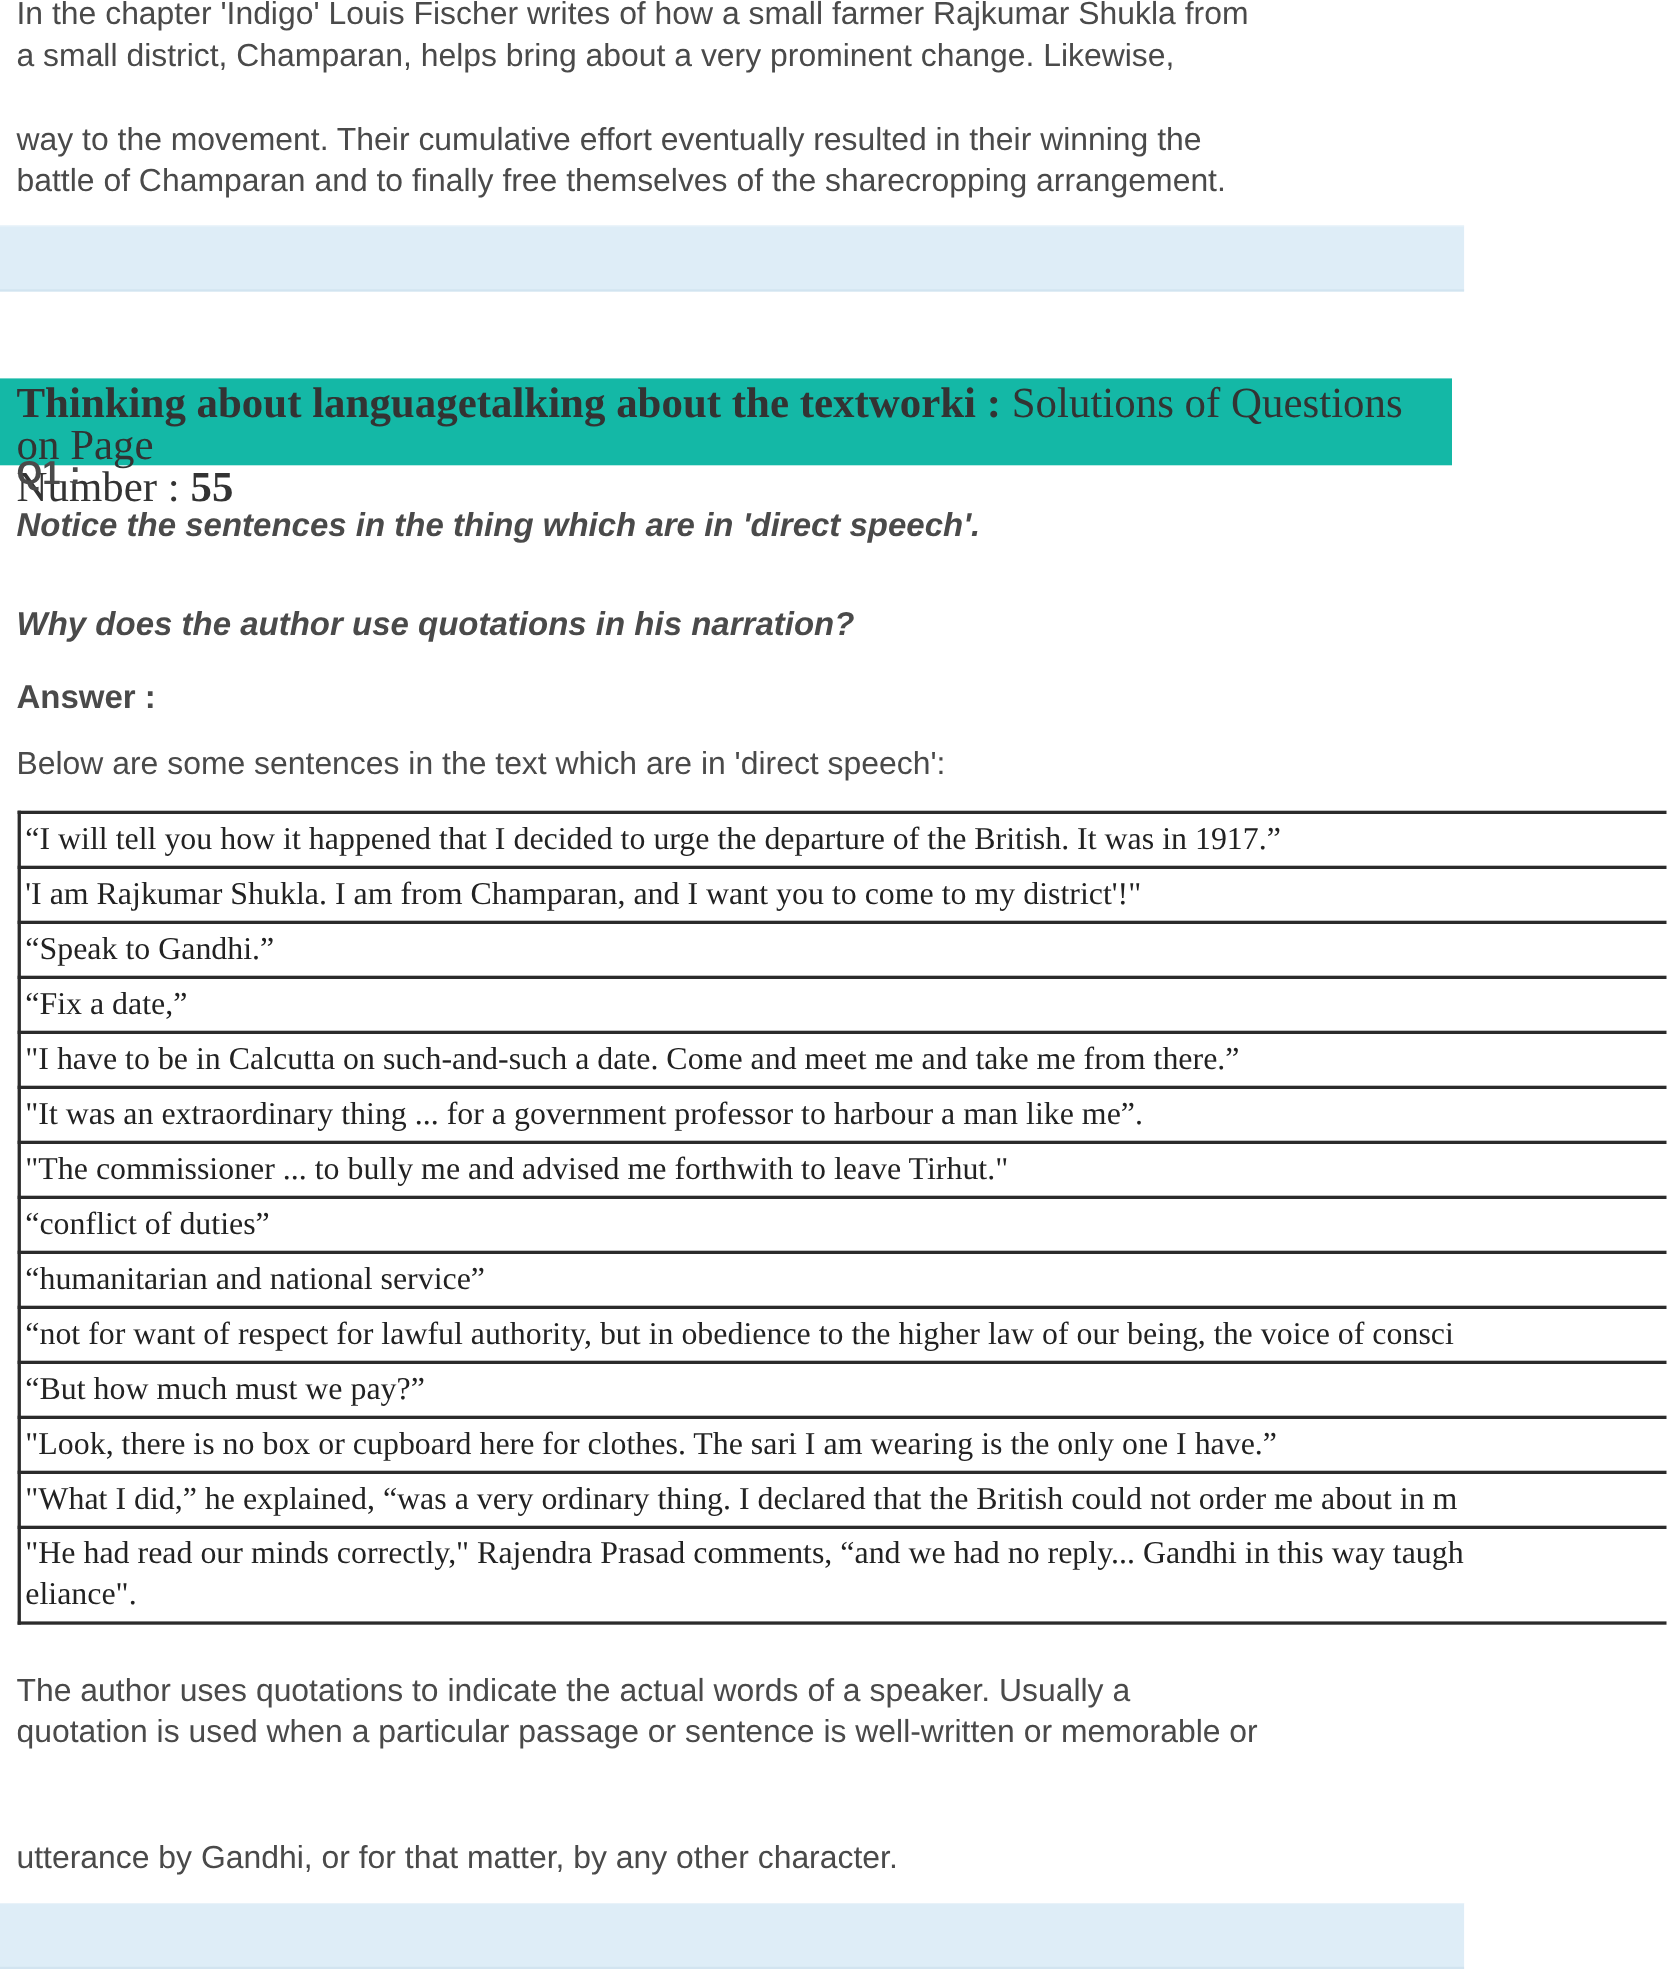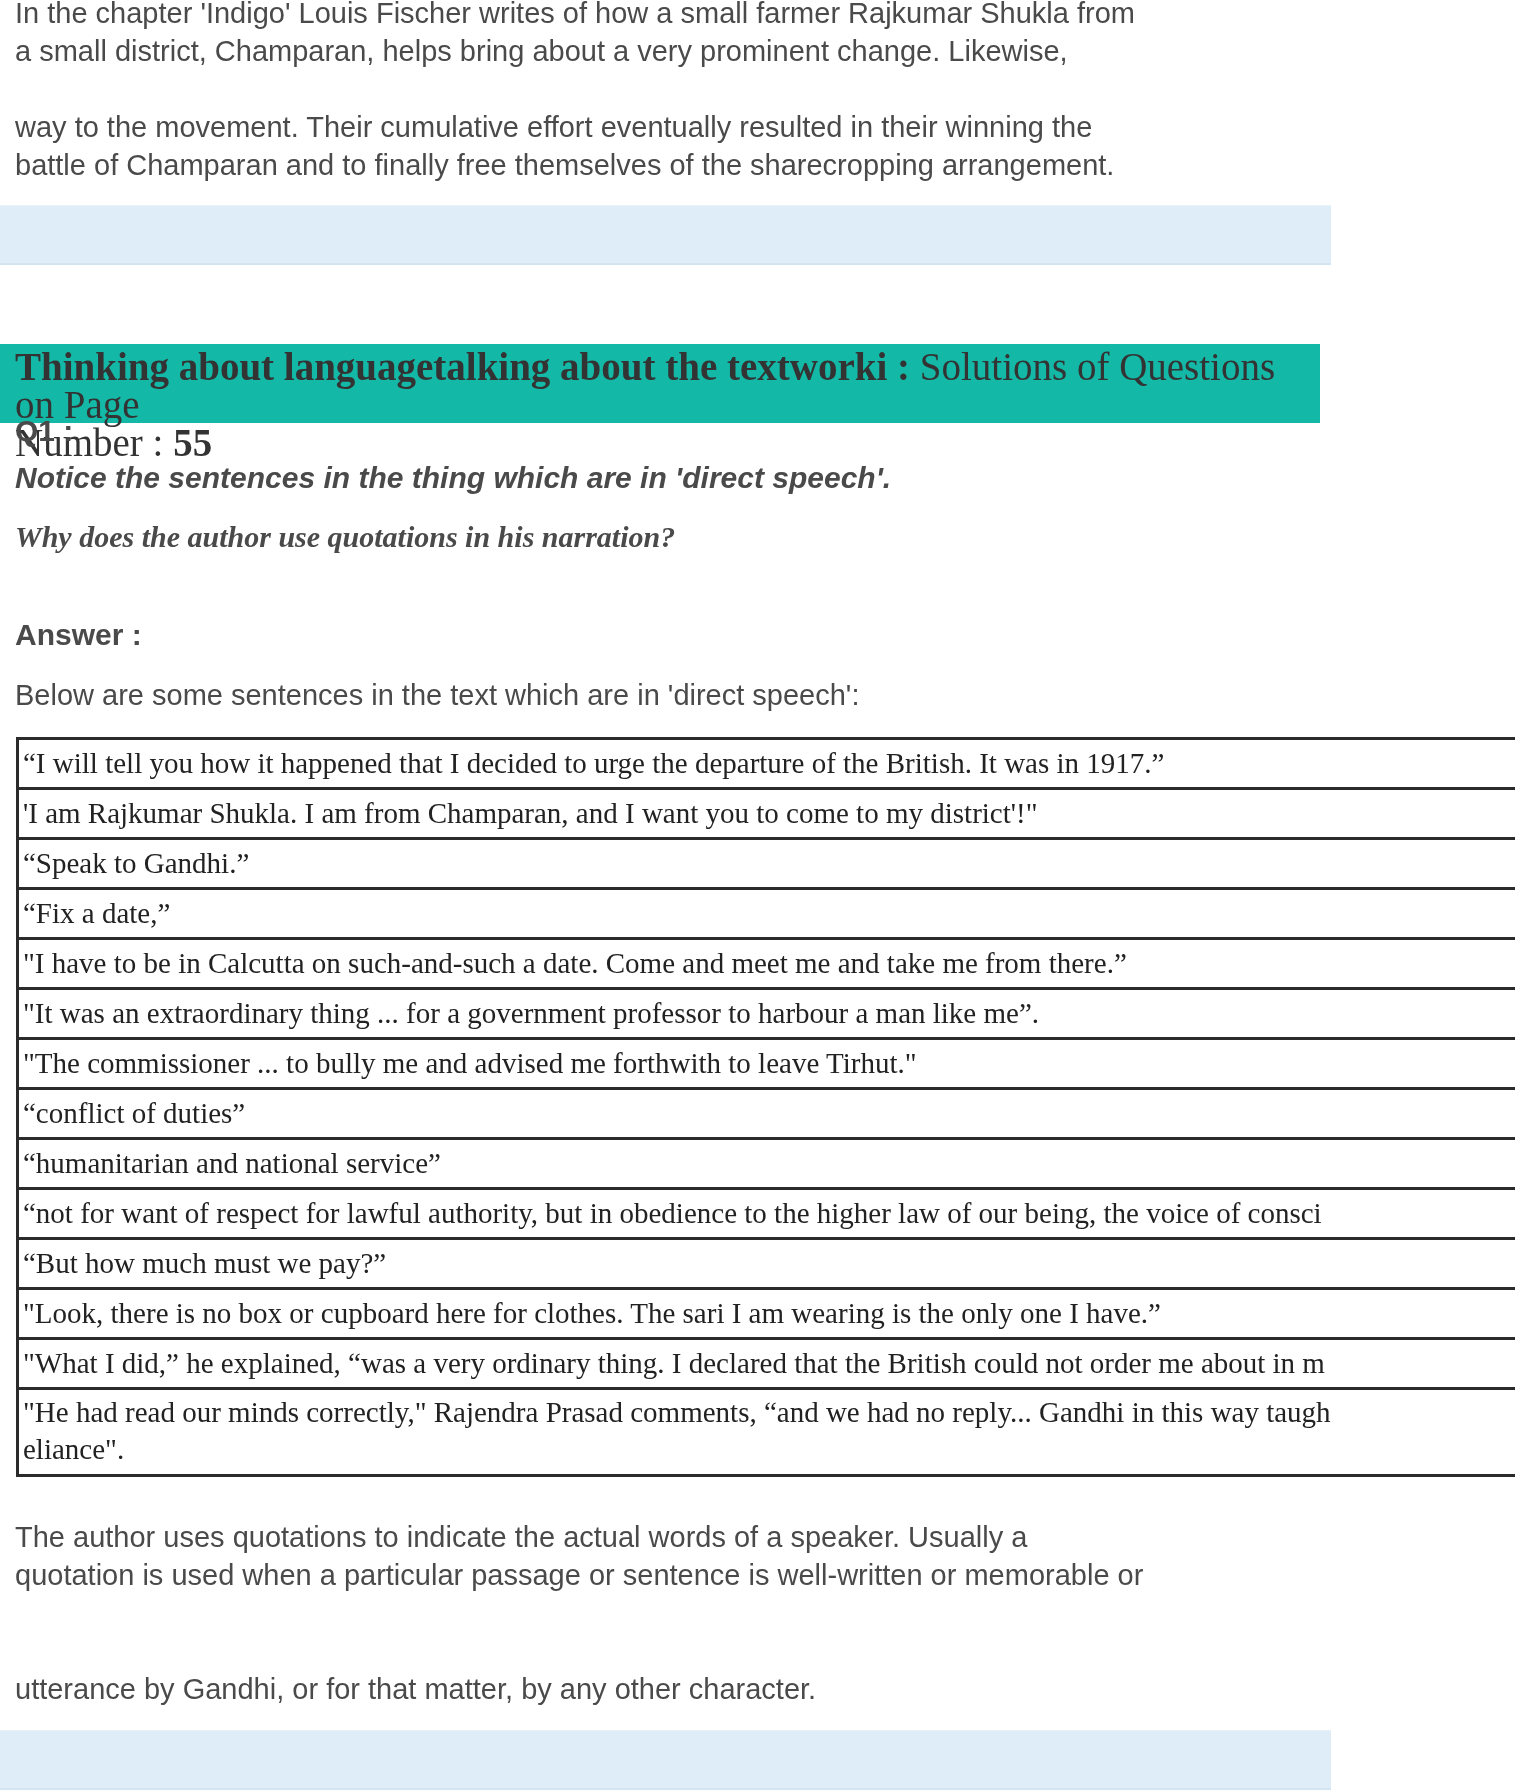--- a/index.html
+++ b/index.html
@@ -12,21 +12,21 @@
   .blue-bar { position:absolute; left:0; width:1331px; height:60px; background:#deedf7; border-top:1px solid #e8f2f9; border-bottom:2px solid #d2e4f0; box-sizing:border-box; }
   .blue-bar.top { top:205px; }
   .blue-bar.bottom { top:1730px; }
 
   .section-head { position:absolute; left:0; top:344px; width:1320px; height:79px; background:#14b8a6; box-sizing:border-box; padding:4px 15px 0 15px; font-size:39px; line-height:38px; }
   .section-head b { font-weight:bold; }
 
   .q-label { position:absolute; left:15px; top:413px; font-size:30px; font-weight:bold; line-height:36px; }
   .q-text { position:absolute; left:15px; font-size:30px; font-weight:bold; font-style:italic; line-height:36px; }
   .q-text.l1 { top:460px; }
-  .q-text.l2 { top:519px;font-family:Liberation Serif, serif; }
+  .q-text.l2 { top:550px; }
 
   .answer-label { position:absolute; left:15px; top:617px; font-size:30px; font-weight:bold; line-height:36px; }
   .answer-intro { position:absolute; left:15px; top:677px; font-size:29px; line-height:36px;text-align:center; }
 
   .quote-table { position:absolute; left:16px; top:737px; width:1520px; border-collapse:collapse; }
   .quote-table td { border:3px solid #2b2b2b; border-right:none; padding:0 4px; font-size:29px; line-height:37px; height:47px; vertical-align:middle; white-space:nowrap; font-family:"Liberation Serif", serif; color:#222; }
   .quote-table td.wrap { white-space:normal; padding-top:4px; padding-bottom:6px; height:auto; }
   .quote-table td.wrap span.cont { display:block; }
 
   .conclusion { position:absolute; left:15px; top:1518px; width:1320px; font-size:29px; line-height:38px; margin:0; }

